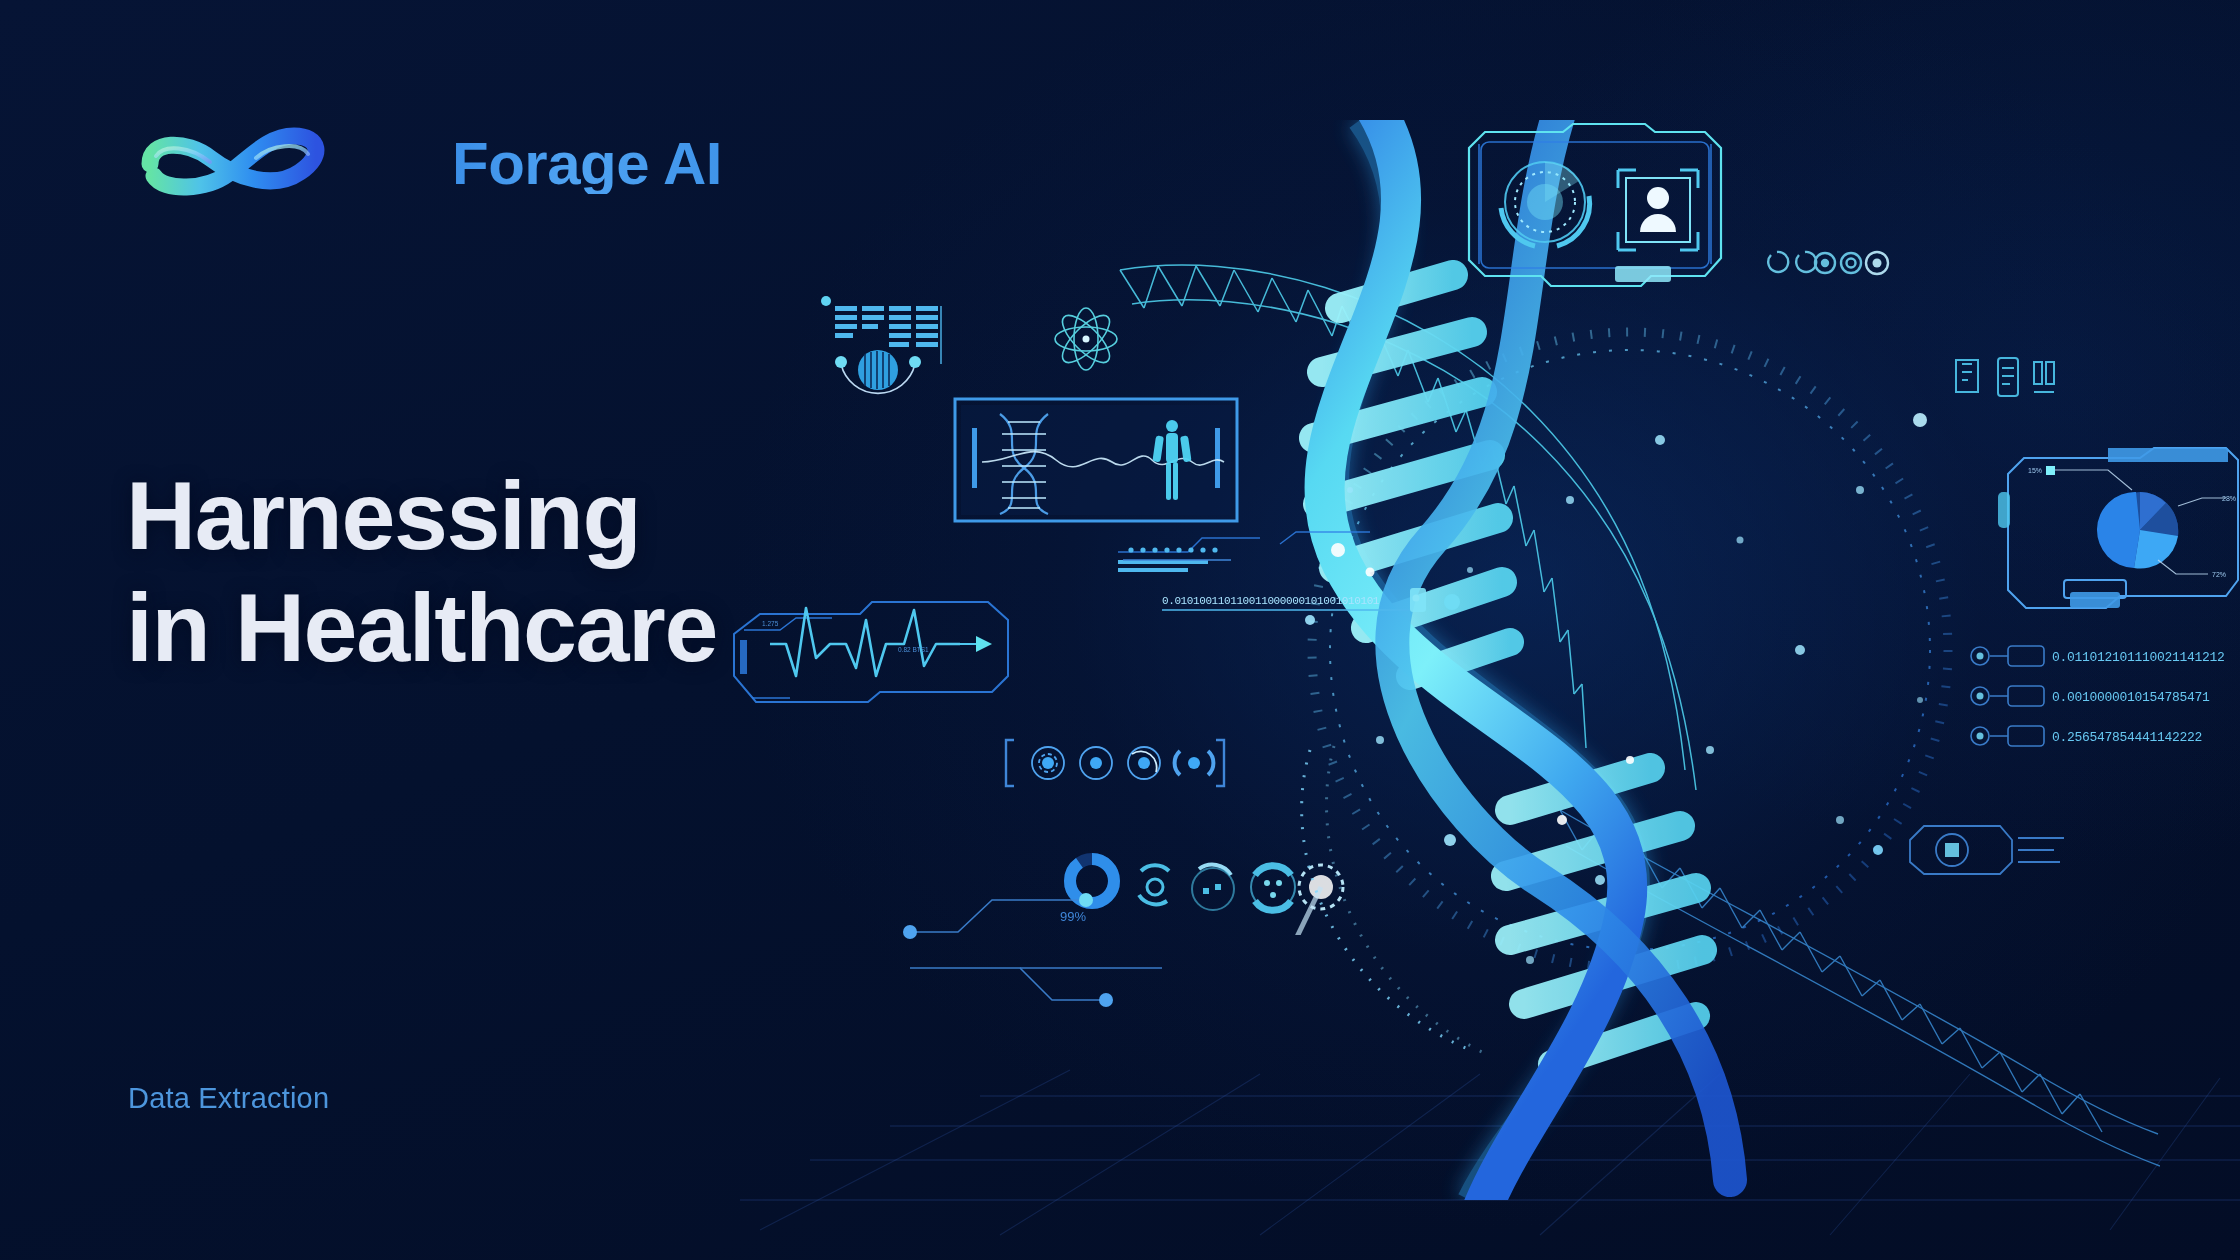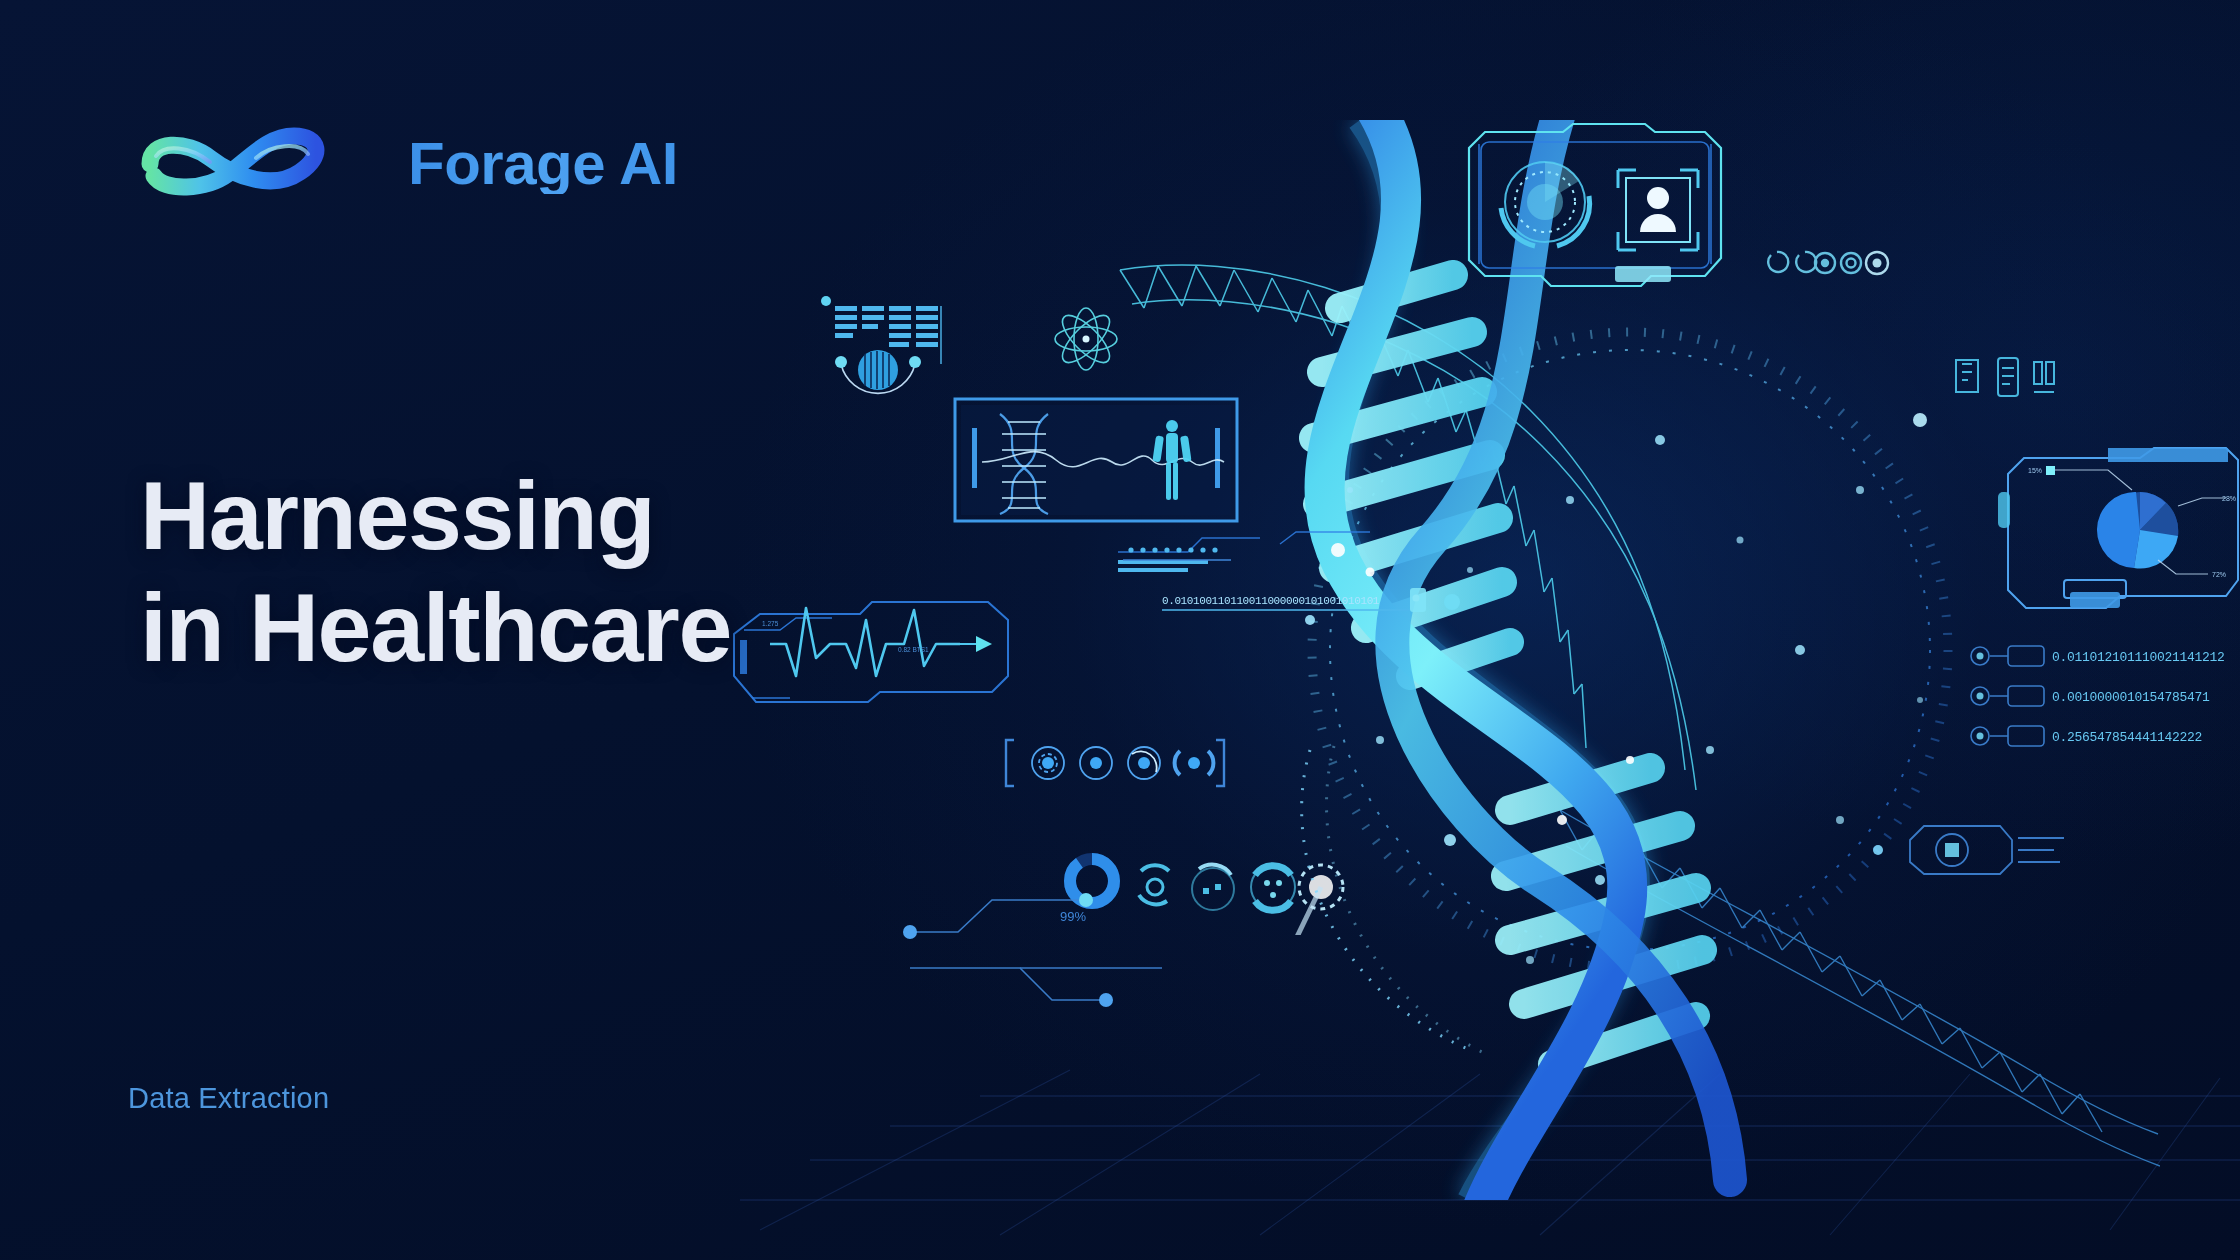--- a/index.html
+++ b/index.html
@@ -17,25 +17,25 @@
   }
 
   
   .logo-wrap{position:absolute;left:124px;top:118px;display:flex;align-items:center;gap:22px;}
   .logo-mark{width:262px;height:92px;display:block;}
   .logo-text{
     font-size:60px;font-weight:700;letter-spacing:-0.5px;
     background:linear-gradient(90deg,#3b8fe8 0%,#4fa3f2 45%,#3f94ea 100%);
     -webkit-background-clip:text;background-clip:text;color:#3f96ee;
     -webkit-text-fill-color:transparent;
-    white-space:nowrap;line-height:1;
+    white-space:nowrap;line-height:1;margin-left:44px;
   }
 
   .headline{
-    position:absolute;left:140px;top:395px;width:880px;
+    position:absolute;left:126px;top:395px;width:880px;
     font-size:97px;font-weight:700;line-height:1.155;
     color:#e7ebf5;letter-spacing:-1.4px;
     text-shadow:0 2px 18px rgba(3,10,32,0.8);
   }
   .headline span{display:block;}
 
   .tagline{
     position:absolute;left:128px;top:1082px;
     font-size:29px;font-weight:400;letter-spacing:0.2px;
     color:#4d96dd;

